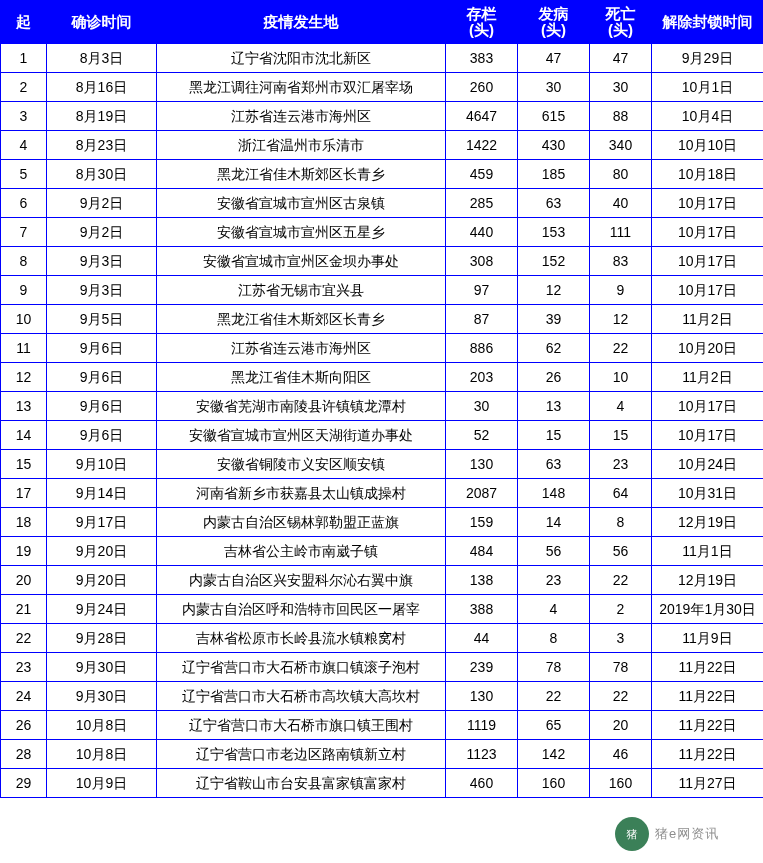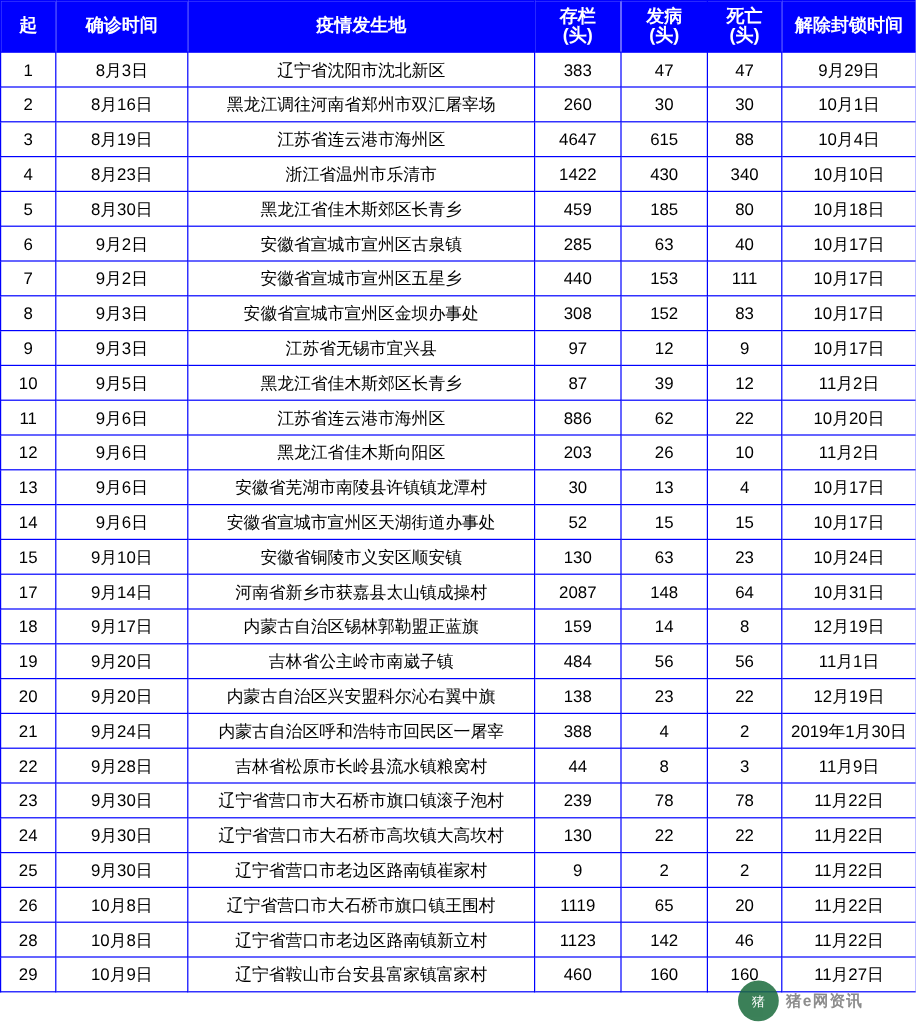--- a/index.html
+++ b/index.html
@@ -79,21 +79,20 @@
     font-size: 11px;
     display: flex;
     align-items: center;
     justify-content: center;
     flex: 0 0 auto;
   }
   .wm-text {
     font-size: 13px;
     color: #7a7a7a;
     letter-spacing: 1px;
-    font-weight: bold;
   }
 </style>
 </head>
 <body>
 
 <table class="epi-table">
   <colgroup>
     <col class="c-idx">
       <col class="c-date">
       <col class="c-place">
@@ -324,29 +323,20 @@
       <tr>
         <td class="cell-idx">24</td>
         <td class="cell-date">9月30日</td>
         <td class="cell-place">辽宁省营口市大石桥市高坎镇大高坎村</td>
         <td class="cell-stock">130</td>
         <td class="cell-case">22</td>
         <td class="cell-death">22</td>
         <td class="cell-lift">11月22日</td>
       </tr>
       <tr>
-        <td class="cell-idx">25</td>
-        <td class="cell-date">9月30日</td>
-        <td class="cell-place">辽宁省营口市老边区路南镇崔家村</td>
-        <td class="cell-stock">9</td>
-        <td class="cell-case">2</td>
-        <td class="cell-death">2</td>
-        <td class="cell-lift">11月22日</td>
-      </tr>
-      <tr>
         <td class="cell-idx">26</td>
         <td class="cell-date">10月8日</td>
         <td class="cell-place">辽宁省营口市大石桥市旗口镇王围村</td>
         <td class="cell-stock">1119</td>
         <td class="cell-case">65</td>
         <td class="cell-death">20</td>
         <td class="cell-lift">11月22日</td>
       </tr>
       <tr>
         <td class="cell-idx">28</td>

